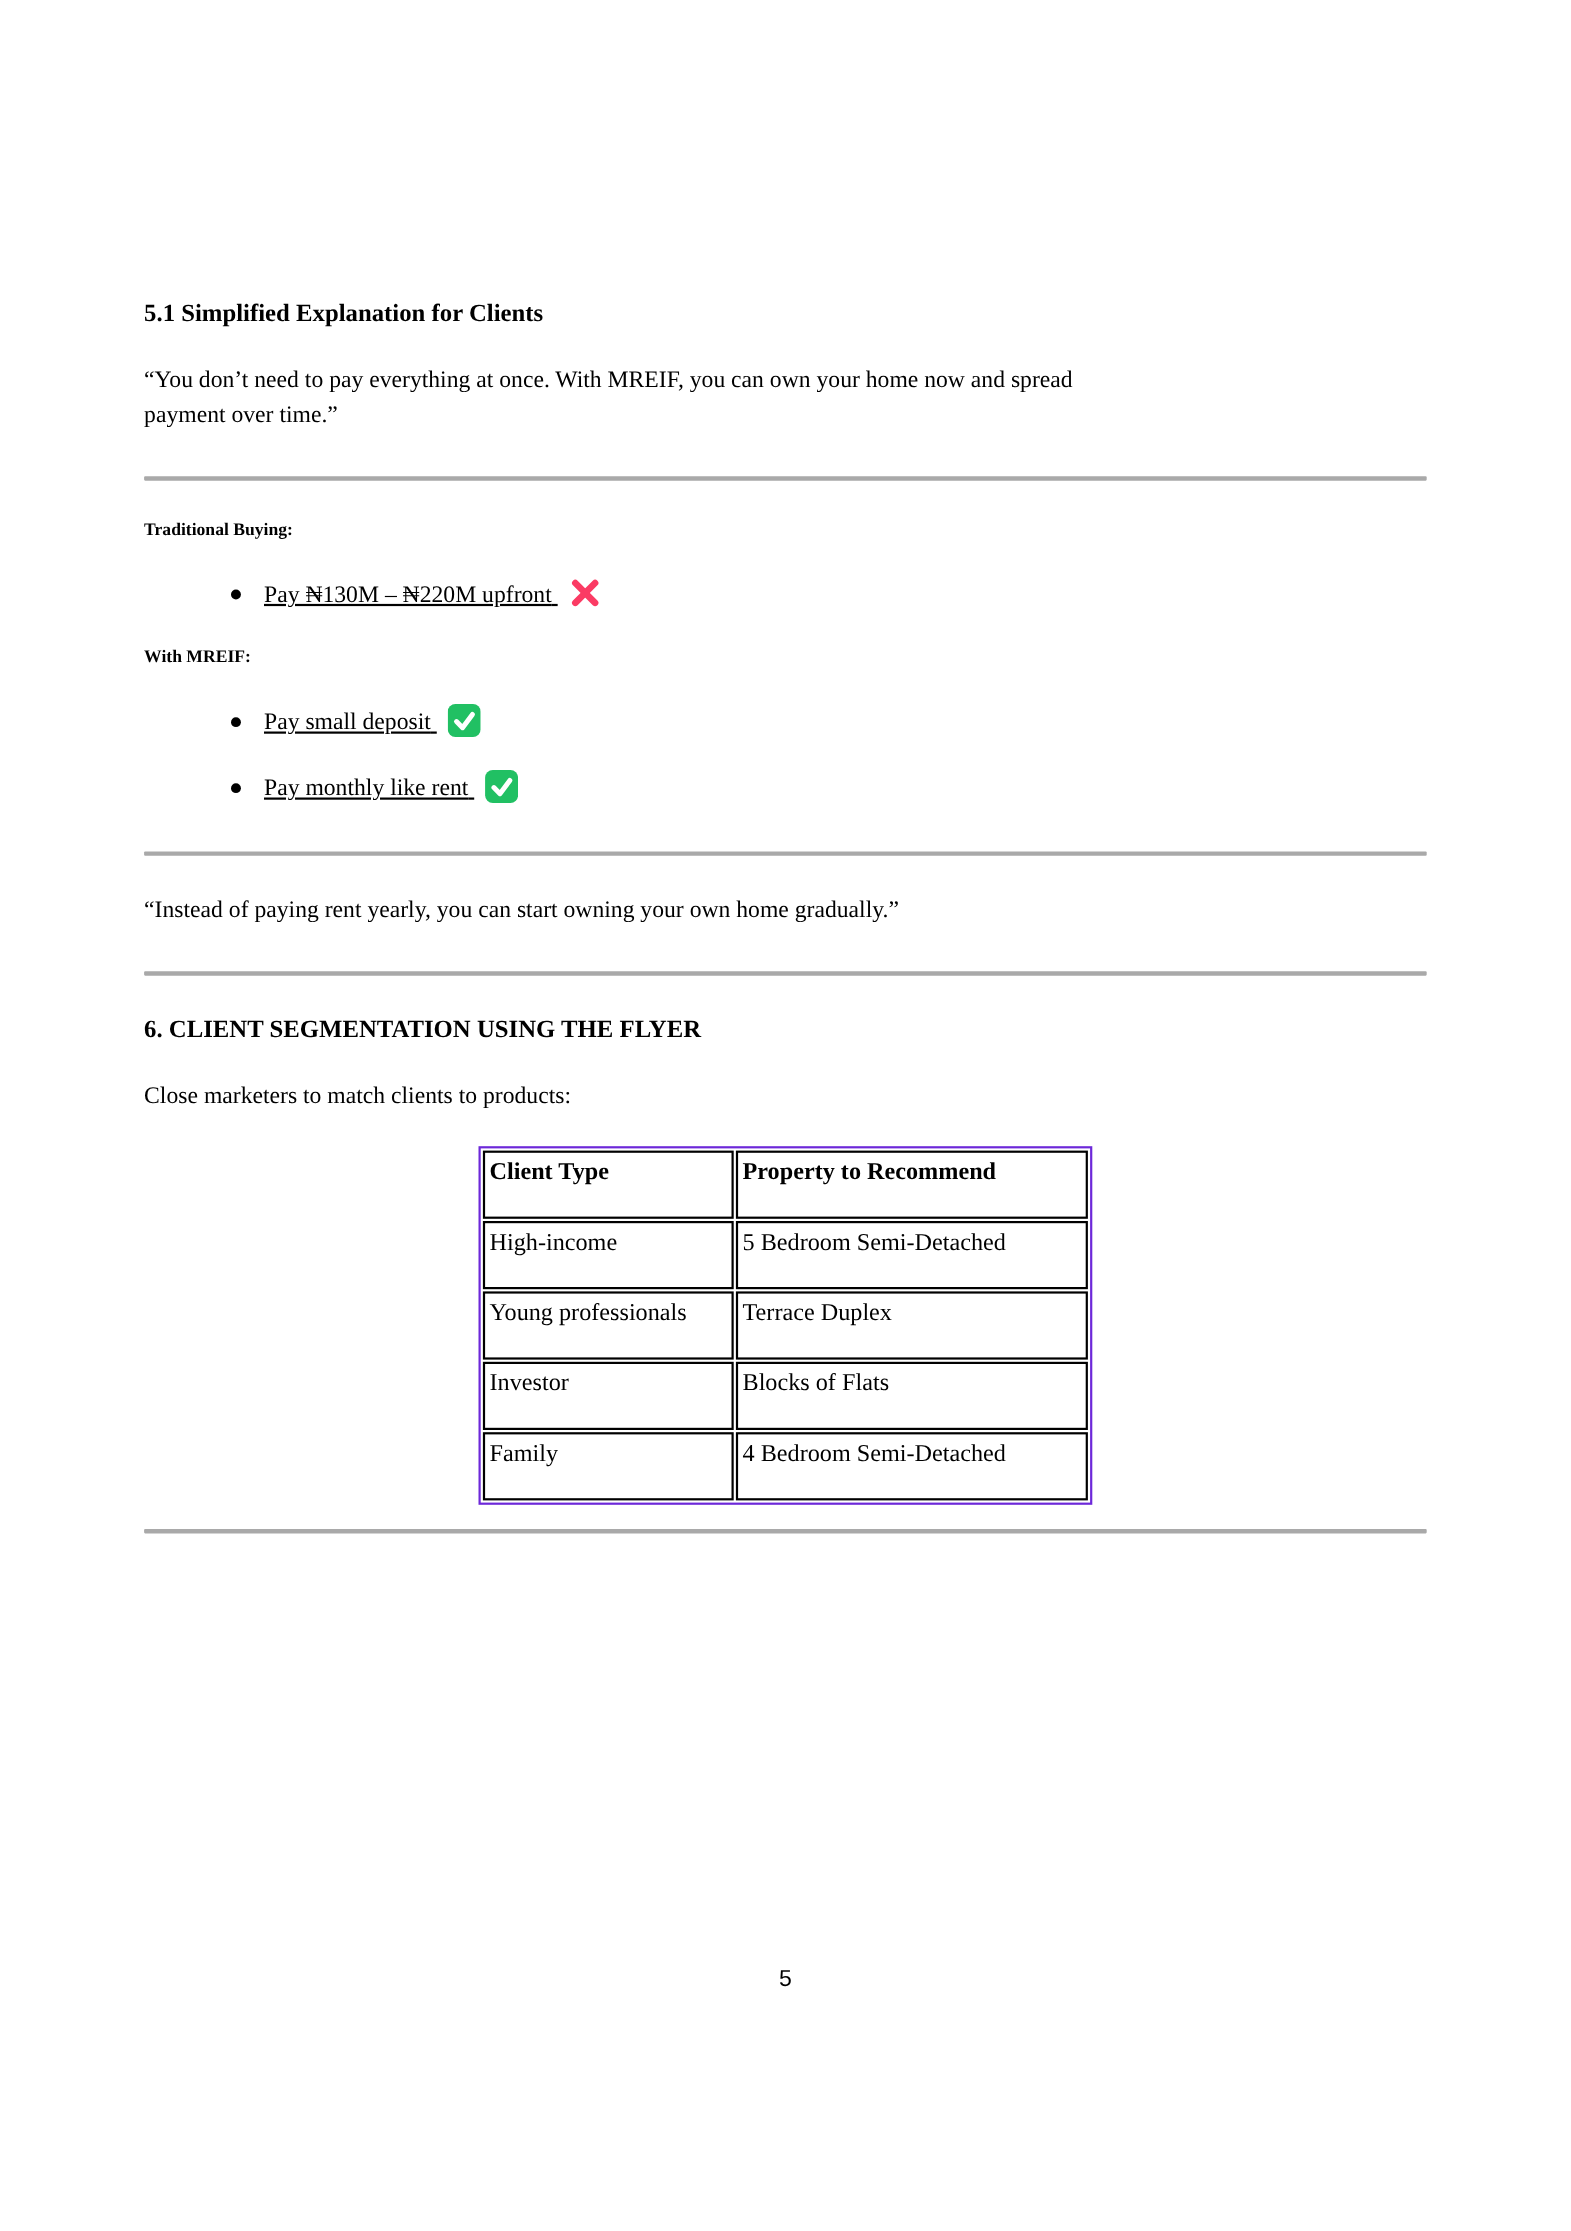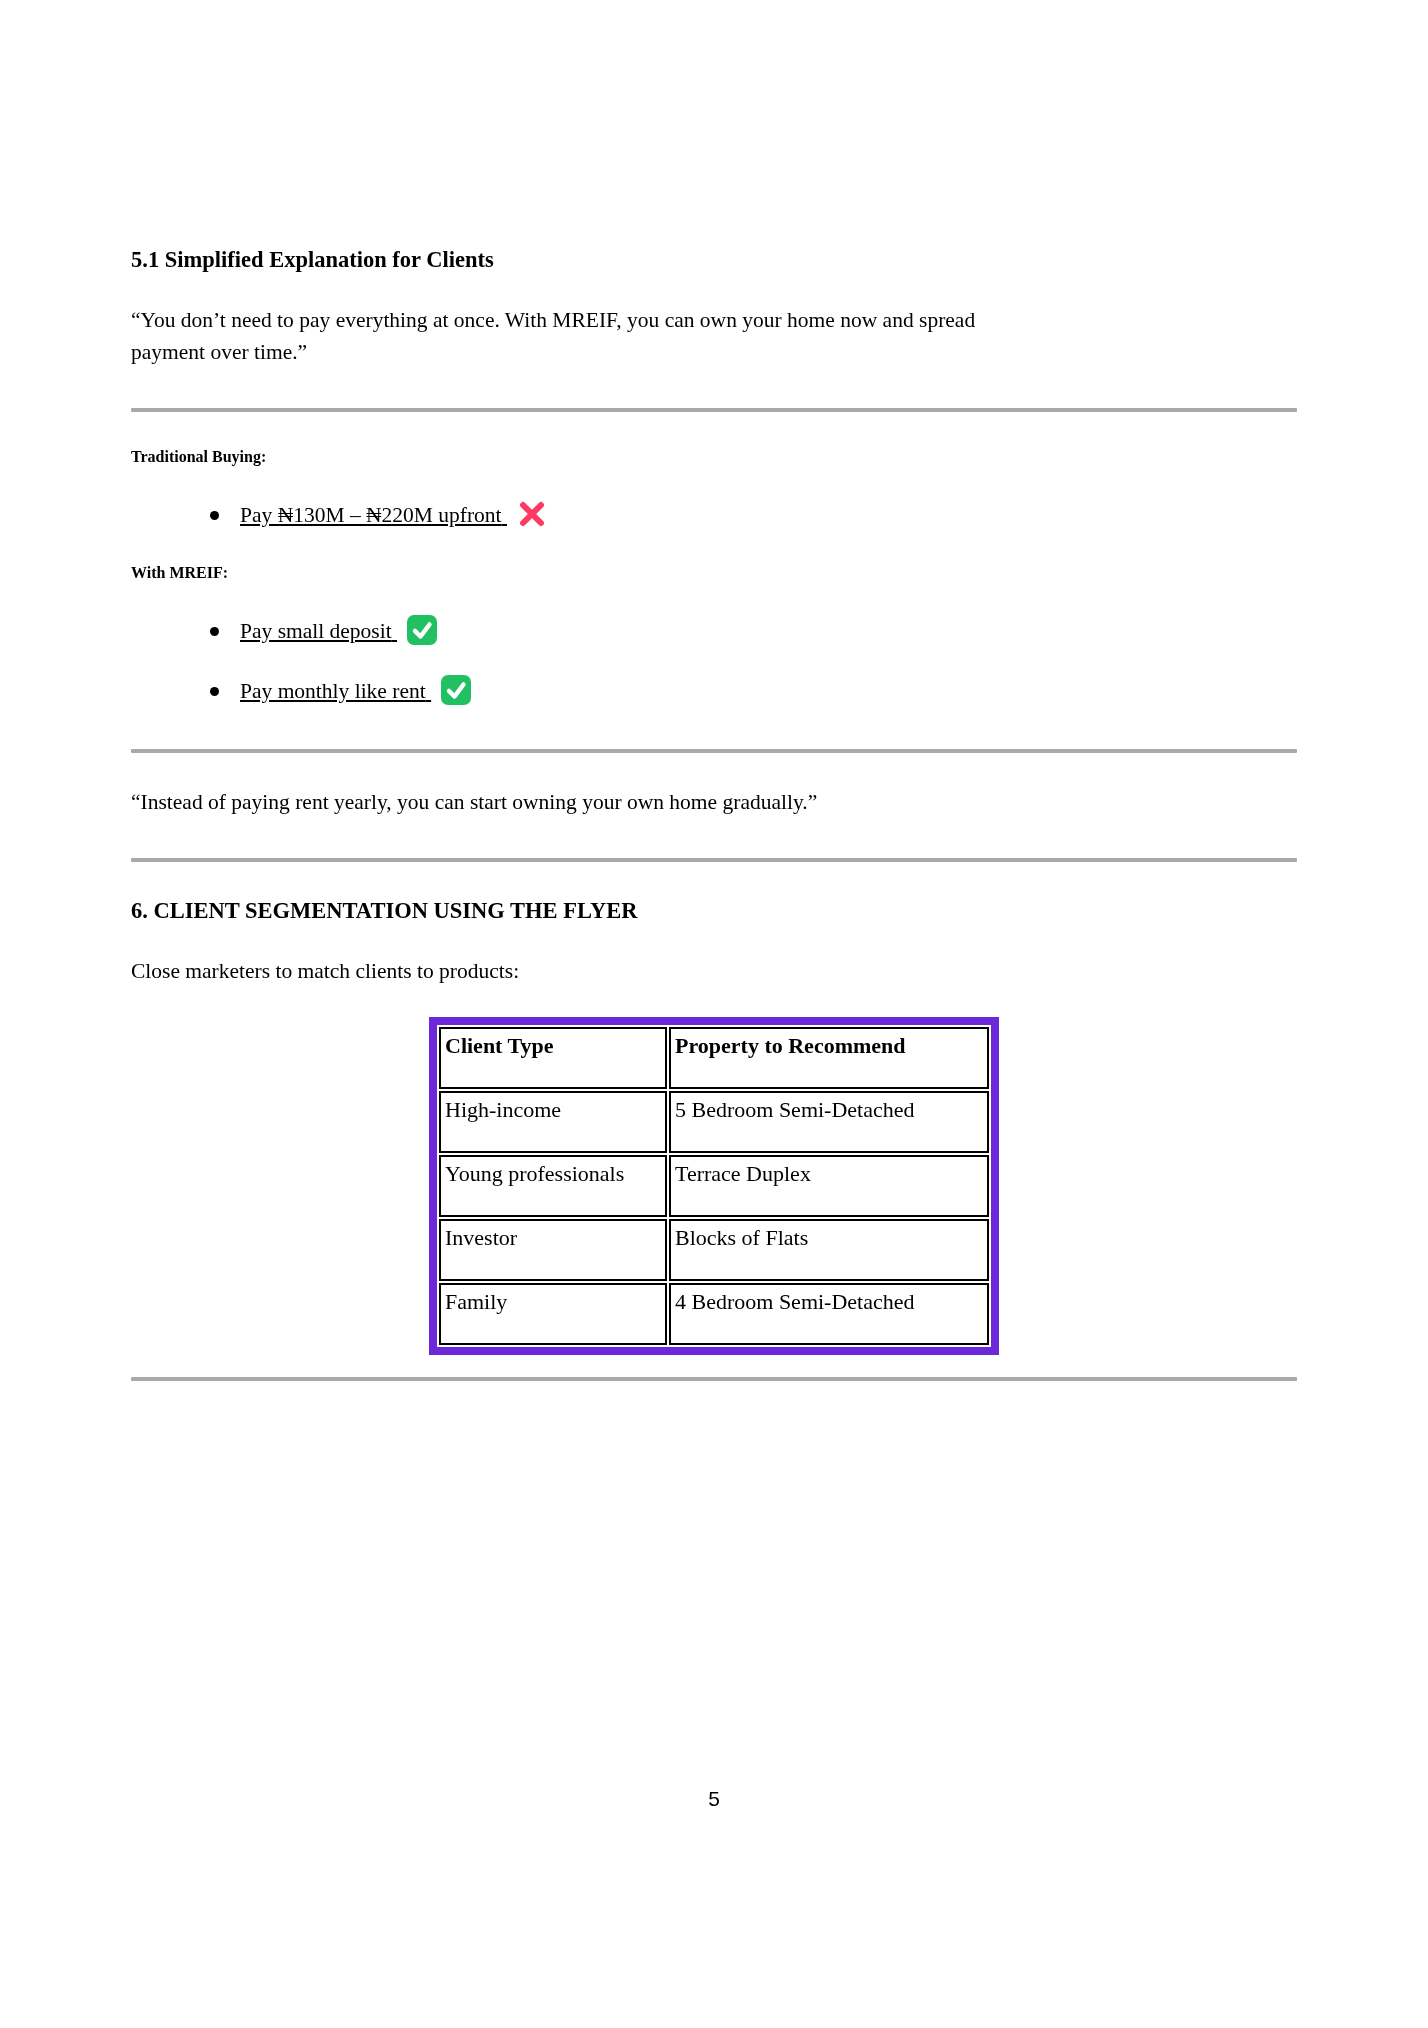--- a/index.html
+++ b/index.html
@@ -8,20 +8,21 @@
     width:1428px; height:2028px;
     position:relative; overflow:hidden;
     color:#000;
     font-family:"Liberation Serif","DejaVu Serif","DejaVu Sans",serif;
   }
   .doc { padding:244px 131px 0 131px; }
 
   h3.sec-heading {
     font-size:22.5px; font-weight:bold; line-height:1.45;
     margin-bottom:27px;
+    margin-top:25px;
   }
   p.body-text {
     font-size:21.5px; line-height:1.5; margin-bottom:28px;
   }
   p.quote { max-width:845px; }
   p.bold-label { font-weight:bold; font-size:16px; }
 
   .hr {
     height:4px; background:#a9a9a9; border:none;
     margin:40px 0 33px 0; border-radius:1px;
@@ -41,21 +42,21 @@
   }
   .mark {
     display:inline-block; width:30px; height:30px;
     vertical-align:-7px; margin-left:10px;
   }
   .mark svg { display:block; width:30px; height:30px; }
 
   .table-wrap { margin-top:30px; }
   table.seg-table {
     border-collapse:separate; border-spacing:2px;
-    border:8px solid #6d28d9; margin:0 auto;
+    border:2px solid #6d28d9; margin:0 auto;
     table-layout:fixed;
   }
   table.seg-table th, table.seg-table td {
     border:2px solid #000; background:#fff;
     text-align:left; vertical-align:top;
     font-size:22px; line-height:1.45;
     height:62px; padding:1px 4px;
   }
   table.seg-table th { font-weight:bold; }
   .col-client { width:228px; }

